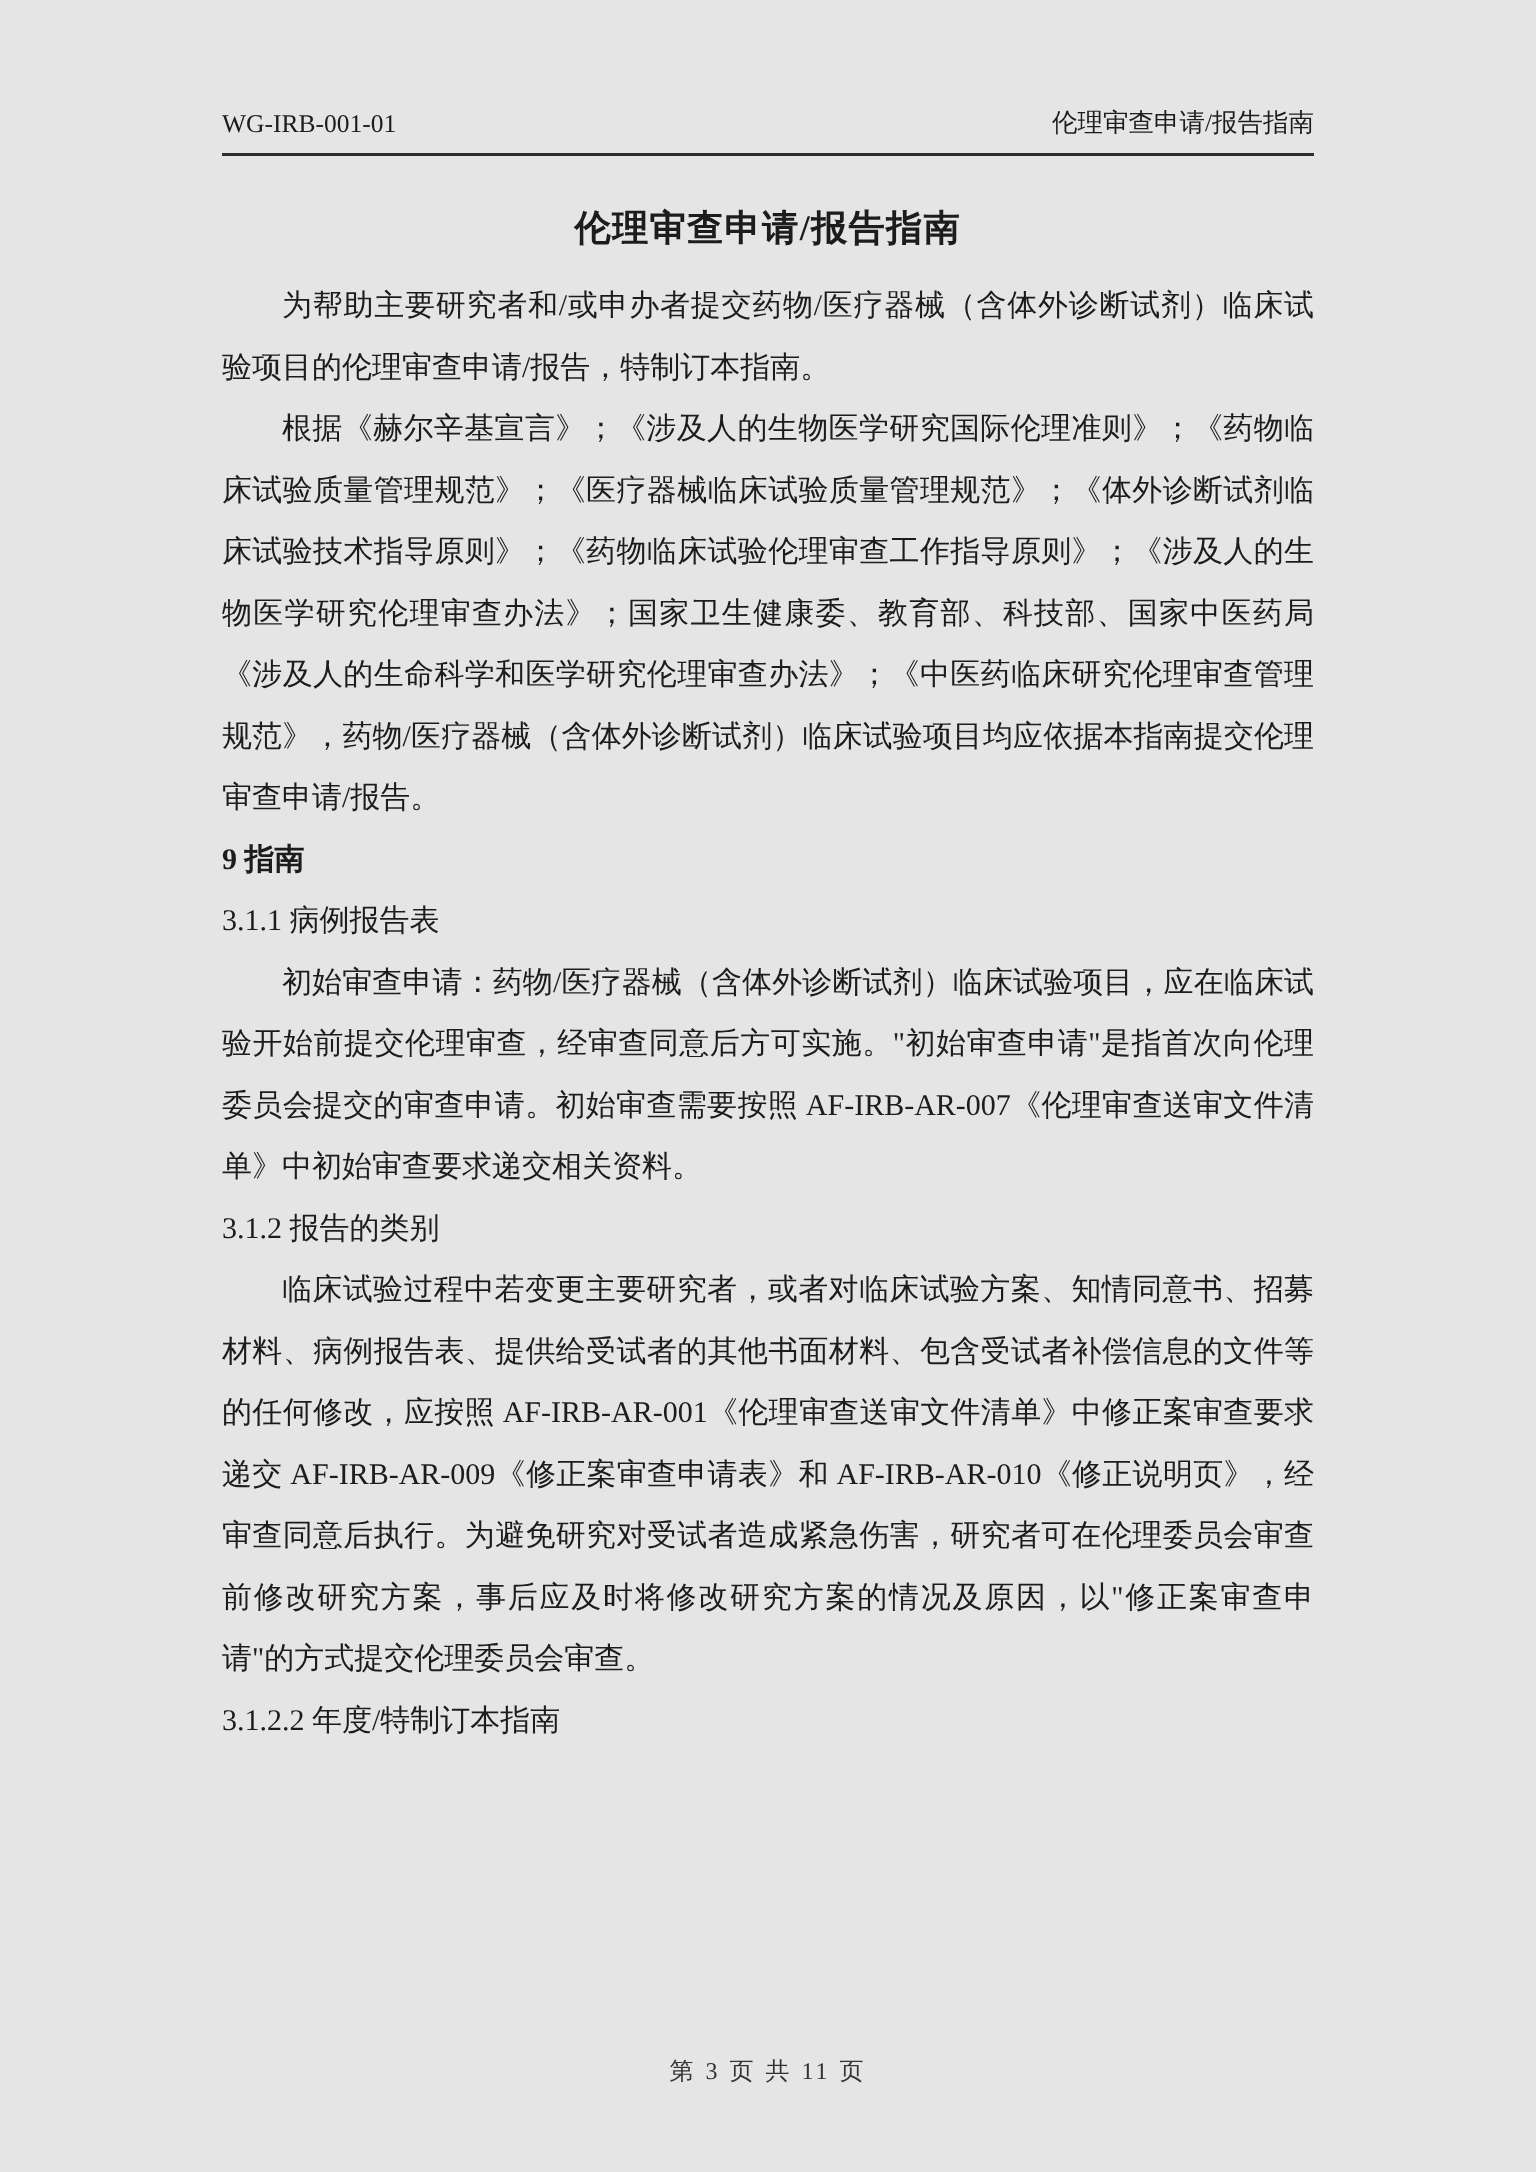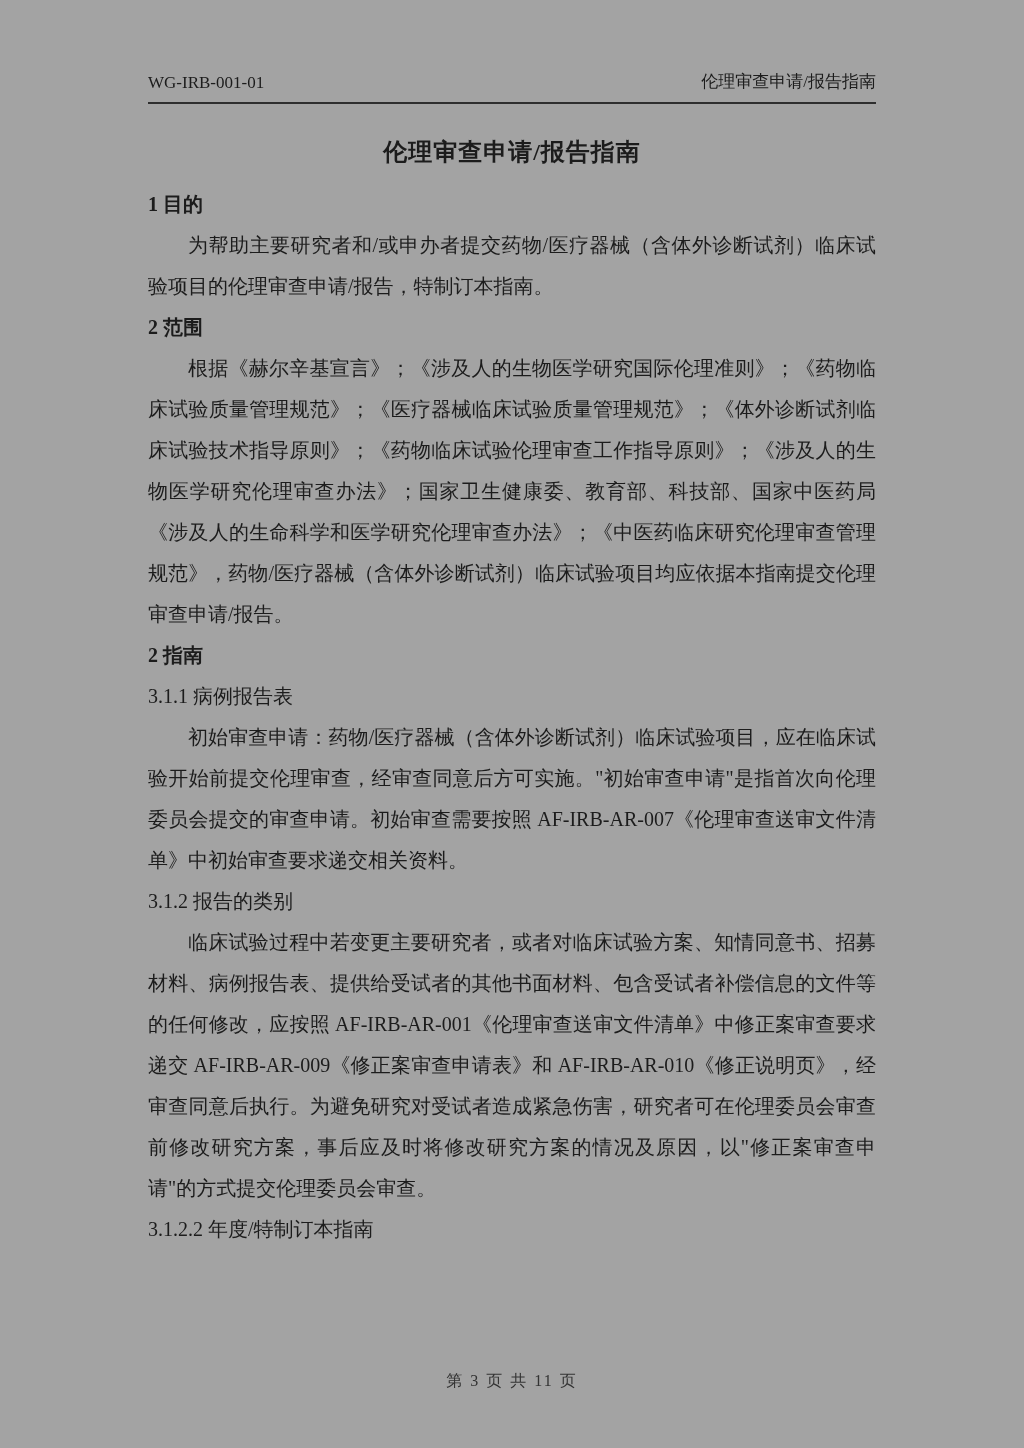--- a/index.html
+++ b/index.html
@@ -10,21 +10,21 @@
   body {
     width: 1024px;
     height: 1448px;
     font-family: "Liberation Serif", "DejaVu Serif", serif;
     color: #1c1c1c;
   }
   .page {
     position: relative;
     width: 1024px;
     height: 1448px;
-    background: #a3a3a3;
+    background: #e5e5e5;
     overflow: hidden;
     font-family: Liberation Serif, serif;
   }
   .page-header {
     position: absolute;
     left: 148px;
     right: 148px;
     top: 70px;
     display: flex;
     justify-content: space-between;
@@ -84,25 +84,23 @@
 <div class="page">
 
   <div class="page-header">
     <span>WG-IRB-001-01</span>
     <span>伦理审查申请/报告指南</span>
   </div>
 
   <h1 class="doc-title">伦理审查申请/报告指南</h1>
 
   <div class="content">
-    <div class="h bold">1 目的</div>
     <p>为帮助主要研究者和/或申办者提交药物/医疗器械（含体外诊断试剂）临床试验项目的伦理审查申请/报告，特制订本指南。</p>
-    <div class="h bold">2 范围</div>
     <p>根据《赫尔辛基宣言》；《涉及人的生物医学研究国际伦理准则》；《药物临床试验质量管理规范》；《医疗器械临床试验质量管理规范》；《体外诊断试剂临床试验技术指导原则》；《药物临床试验伦理审查工作指导原则》；《涉及人的生物医学研究伦理审查办法》；国家卫生健康委、教育部、科技部、国家中医药局《涉及人的生命科学和医学研究伦理审查办法》；《中医药临床研究伦理审查管理规范》，药物/医疗器械（含体外诊断试剂）临床试验项目均应依据本指南提交伦理审查申请/报告。</p>
-    <div class="h bold">2 指南</div>
+    <div class="h bold">9 指南</div>
     <div class="h">3.1.1 病例报告表</div>
     <p>初始审查申请：药物/医疗器械（含体外诊断试剂）临床试验项目，应在临床试验开始前提交伦理审查，经审查同意后方可实施。"初始审查申请"是指首次向伦理委员会提交的审查申请。初始审查需要按照 AF-IRB-AR-007《伦理审查送审文件清单》中初始审查要求递交相关资料。</p>
     <div class="h">3.1.2 报告的类别</div>
     <p>临床试验过程中若变更主要研究者，或者对临床试验方案、知情同意书、招募材料、病例报告表、提供给受试者的其他书面材料、包含受试者补偿信息的文件等的任何修改，应按照 AF-IRB-AR-001《伦理审查送审文件清单》中修正案审查要求递交 AF-IRB-AR-009《修正案审查申请表》和 AF-IRB-AR-010《修正说明页》，经审查同意后执行。为避免研究对受试者造成紧急伤害，研究者可在伦理委员会审查前修改研究方案，事后应及时将修改研究方案的情况及原因，以"修正案审查申请"的方式提交伦理委员会审查。</p>
     <div class="h">3.1.2.2 年度/特制订本指南</div>
   </div>
 
   <div class="page-footer">
     <span>第 3 页 共 11 页</span>
   </div>

